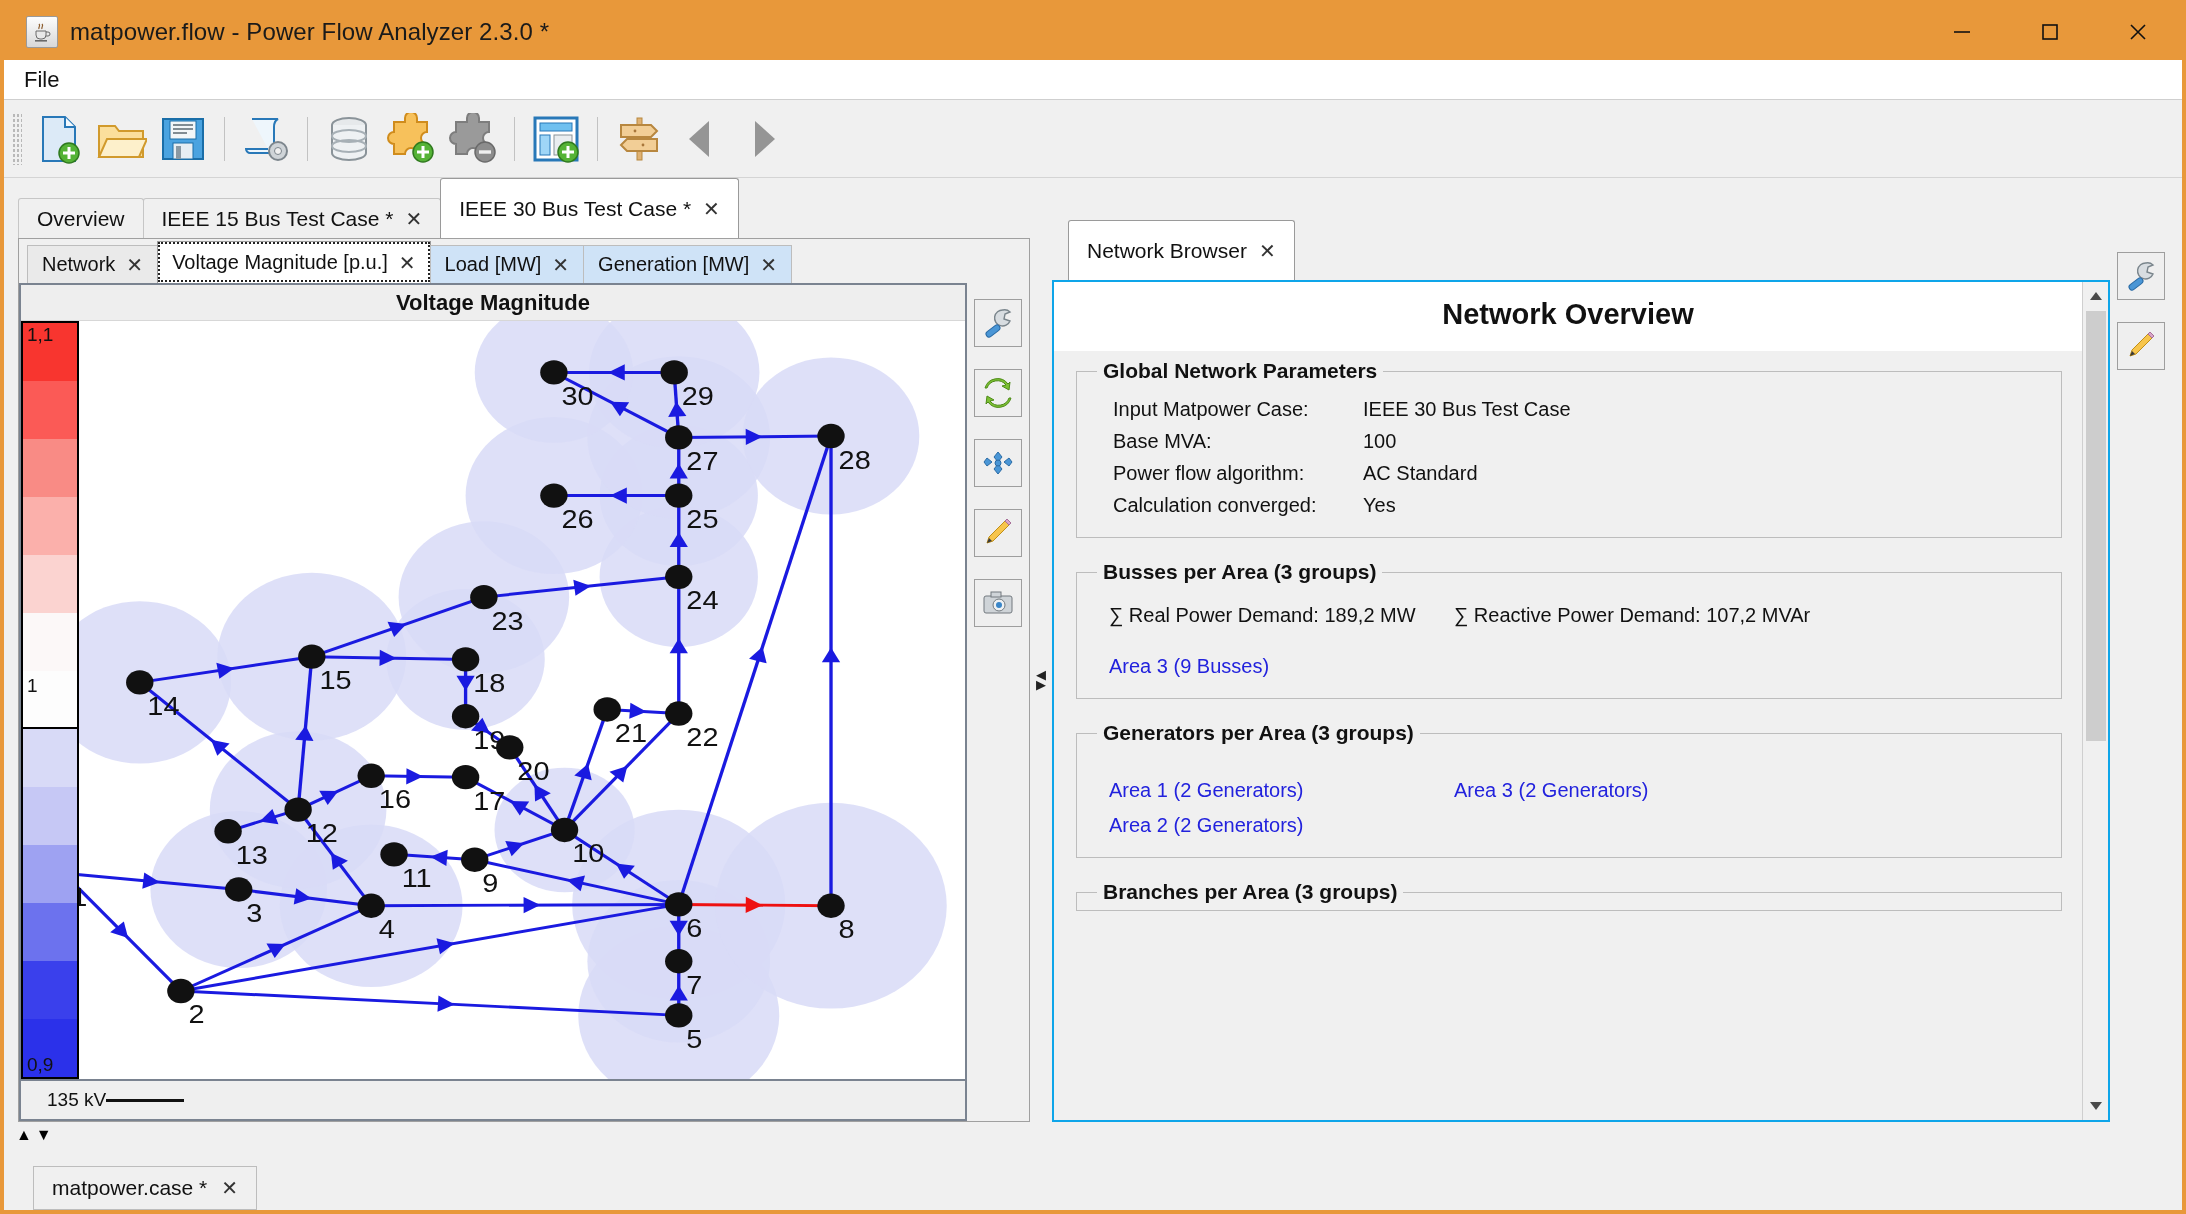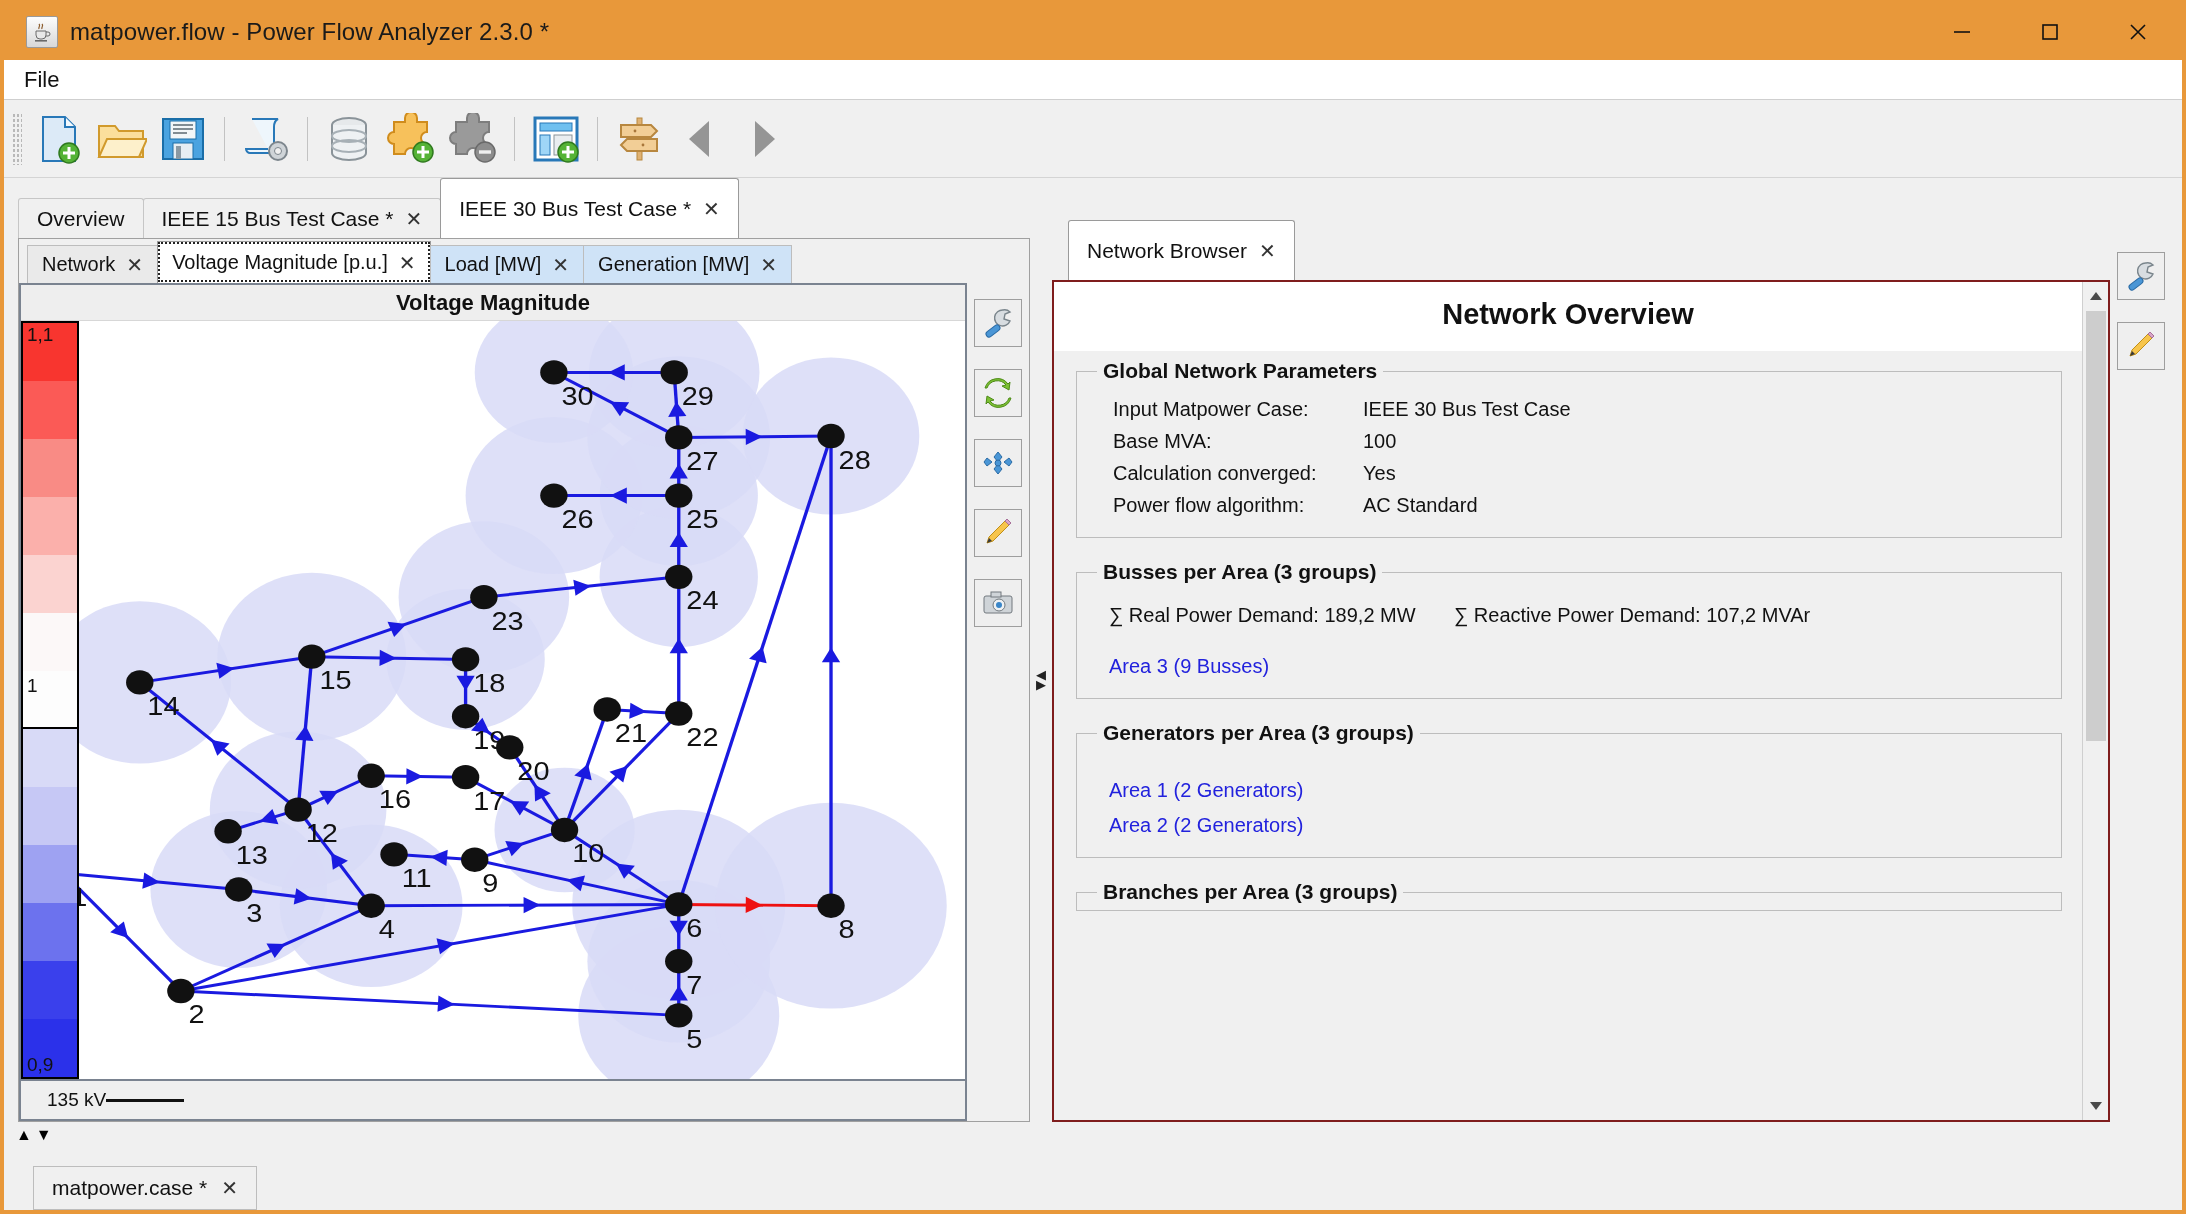--- a/index.html
+++ b/index.html
@@ -96,21 +96,21 @@
     padding-top:16px; gap:22px; background:#f0f0f0; }
   .side-tools.right-edge { padding-top:14px; }
   .stool { width:48px; height:48px; border:1px solid #9e9e9e; background:#efefef;
     display:flex; align-items:center; justify-content:center; }
   .splitter { width:22px; display:flex; flex-direction:column; align-items:center;
     justify-content:center; background:#f0f0f0; color:#222; font-size:13px; }
   .splitter span { line-height:.8; }
   
   .right-pane { flex:1 1 auto; display:flex; flex-direction:column; min-width:0; }
   .rb-tabs { height:42px; display:flex; align-items:flex-end; padding-left:16px; }
-  .browser-box { flex:1 1 auto; display:flex; border:2px solid #7f1d1d; background:#701a75; min-height:0; }
+  .browser-box { flex:1 1 auto; display:flex; border:2px solid #0ea5e9; background:#701a75; min-height:0; }
   .browser-inner { flex:1 1 auto; display:flex; flex-direction:column; min-width:0; }
   .ov-title { padding:16px 0 20px; text-align:center; font-size:29px; font-weight:bold;
     color:#111; background:#fff; }
   .ov-scroll { flex:1 1 auto; background:#f0f0f0; padding:8px 20px 0 22px; overflow:hidden; }
   fieldset.grp { border:1px solid #bdbdbd; margin:0 0 22px 0; padding:6px 20px 20px 20px; }
   fieldset.grp legend { font-size:21px; font-weight:bold; color:#111; padding:0 6px; }
   .kv { display:flex; font-size:20px; color:#111; margin:9px 0 0 16px; }
   .kv .k { width:250px; }
   .cols { display:flex; margin:14px 0 0 12px; }
   .cols .c1 { width:345px; }
@@ -553,26 +553,26 @@
               <legend>Global Network Parameters</legend>
               <div class="kv">
                 <span class="k">Input Matpower Case:</span>
                 <span class="v">IEEE 30 Bus Test Case</span>
               </div>
               <div class="kv">
                 <span class="k">Base MVA:</span>
                 <span class="v">100</span>
               </div>
               <div class="kv">
+                <span class="k">Power flow algorithm:</span>
+                <span class="v">AC Standard</span>
+              </div>
+              <div class="kv">
                 <span class="k">Calculation converged:</span>
                 <span class="v">Yes</span>
-              </div>
-              <div class="kv">
-                <span class="k">Power flow algorithm:</span>
-                <span class="v">AC Standard</span>
               </div>
             </fieldset>
 
             <fieldset class="grp">
               <legend>Busses per Area (3 groups)</legend>
               <div class="cols">
                 <div class="c1 sum">∑ Real Power Demand: 189,2 MW</div>
                 <div class="sum">∑ Reactive Power Demand: 107,2 MVAr</div>
               </div>
               <div class="cols">
@@ -582,20 +582,23 @@
               </div>
             </fieldset>
 
             <fieldset class="grp">
               <legend>Generators per Area (3 groups)</legend>
               <div class="cols">
                 <div class="c1">
                   <div class="lnk">Area 1 (2 Generators)</div>
                   <div class="lnk lnk2">Area 2 (2 Generators)</div>
                 </div>
+                <div>
+                  <div class="lnk">Area 3 (2 Generators)</div>
+                </div>
               </div>
             </fieldset>
 
             <fieldset class="grp" style="padding-bottom:0;margin-bottom:0">
               <legend>Branches per Area (3 groups)</legend>
             </fieldset>
 
           </div>
         </div>
         <div class="vscroll">

